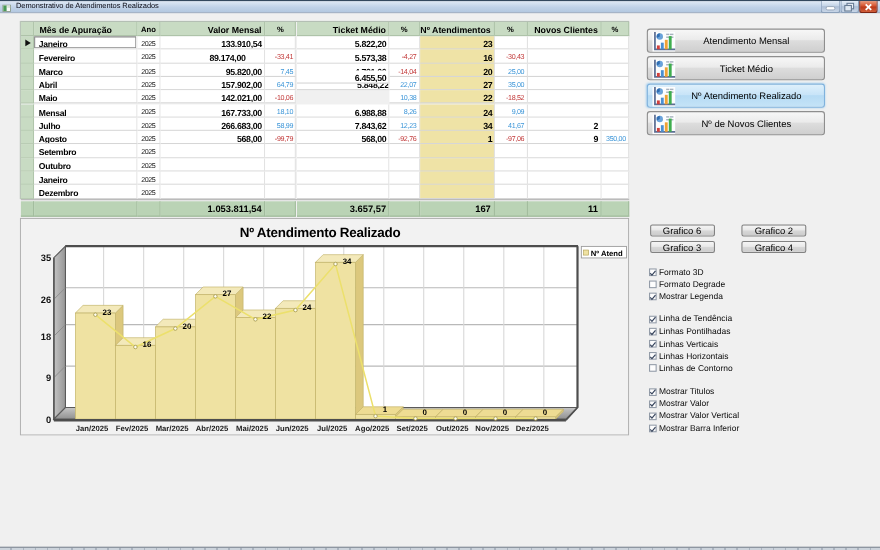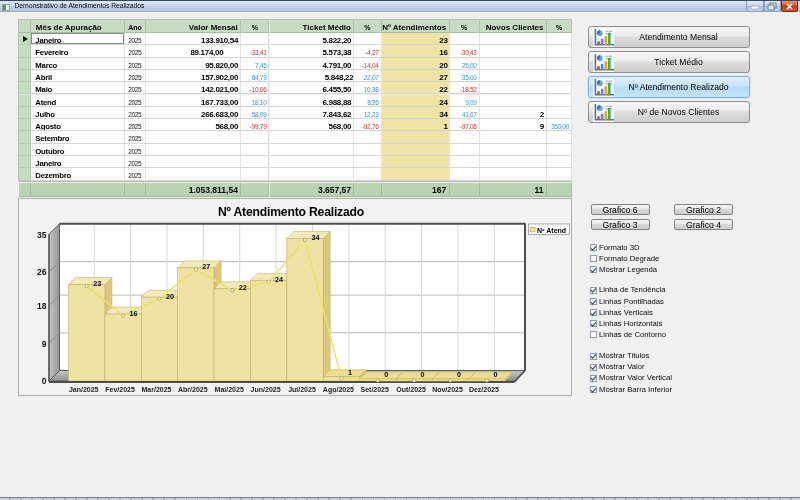--- a/index.html
+++ b/index.html
@@ -104,28 +104,28 @@
 <div class="c r75" style="left:354.4px;top:69.9px;width:27.2px;height:12.3px;background:#fff;border-bottom:1px solid #d6d6d6;border-right:1px solid #e2e2e2;text-align:right;padding-right:2px;line-height:15.5px;color:#3d96d8;">22,07</div>
 <div class="c bnum" style="left:381.6px;top:69.9px;width:68px;height:12.3px;background:#efe3a6;border-bottom:1px solid #d6d6d6;border-right:1px solid #e2e2e2;text-align:right;padding-right:1px;line-height:15.5px;">27</div>
 <div class="c r75" style="left:449.6px;top:69.9px;width:30px;height:12.3px;background:#fff;border-bottom:1px solid #d6d6d6;border-right:1px solid #e2e2e2;text-align:right;padding-right:2px;line-height:15.5px;color:#3d96d8;">35,00</div>
 <div class="c" style="left:479.6px;top:69.9px;width:67.4px;height:12.3px;background:#fff;border-bottom:1px solid #d6d6d6;border-right:1px solid #e2e2e2;"></div>
 <div class="c" style="left:547px;top:69.9px;width:25px;height:12.3px;background:#fff;border-bottom:1px solid #d6d6d6;border-right:1px solid #e2e2e2;"></div>
 <div class="c" style="left:18.5px;top:82.2px;width:12.8px;height:12.3px;background:#c8dbc3;border-bottom:1px solid #b9ccb4;border-right:1px solid #b0c5ab;"></div>
 <div class="c b9" style="left:31.3px;top:82.2px;width:94px;height:12.3px;background:#fff;border-bottom:1px solid #d6d6d6;border-right:1px solid #e2e2e2;padding-left:4px;line-height:15.5px;">Maio</div>
 <div class="c r65" style="left:125.3px;top:82.2px;width:20.3px;height:12.3px;background:#fff;border-bottom:1px solid #d6d6d6;border-right:1px solid #e2e2e2;padding-left:3px;line-height:15.5px;color:#222;">2025</div>
 <div class="c bnum" style="left:145.6px;top:82.2px;width:95.7px;height:12.3px;background:#fff;border-bottom:1px solid #d6d6d6;border-right:1px solid #e2e2e2;text-align:right;padding-right:2.2px;line-height:15.5px;">142.021,00</div>
 <div class="c r75" style="left:241.3px;top:82.2px;width:28.2px;height:12.3px;background:#fff;border-bottom:1px solid #d6d6d6;border-right:1px solid #e2e2e2;text-align:right;padding-right:2px;line-height:15.5px;color:#c23a3a;">-10,06</div>
-<div class="c bnum" style="left:269.5px;top:82px;width:84.9px;height:12.3px;background:#fff;border-bottom:1px solid #d6d6d6;border-right:1px solid #e2e2e2;text-align:right;padding-right:2.2px;line-height:15.5px;">6.455,50</div>
+<div class="c bnum" style="left:269.5px;top:64px;width:84.9px;height:12.3px;background:#fff;border-bottom:1px solid #d6d6d6;border-right:1px solid #e2e2e2;text-align:right;padding-right:2.2px;line-height:15.5px;">6.455,50</div>
 <div class="c r75" style="left:354.4px;top:82.2px;width:27.2px;height:12.3px;background:#fff;border-bottom:1px solid #d6d6d6;border-right:1px solid #e2e2e2;text-align:right;padding-right:2px;line-height:15.5px;color:#3d96d8;">10,38</div>
 <div class="c bnum" style="left:381.6px;top:82.2px;width:68px;height:12.3px;background:#efe3a6;border-bottom:1px solid #d6d6d6;border-right:1px solid #e2e2e2;text-align:right;padding-right:1px;line-height:15.5px;">22</div>
 <div class="c r75" style="left:449.6px;top:82.2px;width:30px;height:12.3px;background:#fff;border-bottom:1px solid #d6d6d6;border-right:1px solid #e2e2e2;text-align:right;padding-right:2px;line-height:15.5px;color:#c23a3a;">-18,52</div>
 <div class="c" style="left:479.6px;top:82.2px;width:67.4px;height:12.3px;background:#fff;border-bottom:1px solid #d6d6d6;border-right:1px solid #e2e2e2;"></div>
 <div class="c" style="left:547px;top:82.2px;width:25px;height:12.3px;background:#fff;border-bottom:1px solid #d6d6d6;border-right:1px solid #e2e2e2;"></div>
 <div class="c" style="left:18.5px;top:94.5px;width:12.8px;height:12.3px;background:#c8dbc3;border-bottom:1px solid #b9ccb4;border-right:1px solid #b0c5ab;"></div>
-<div class="c b9" style="left:31.3px;top:94.5px;width:94px;height:12.3px;background:#fff;border-bottom:1px solid #d6d6d6;border-right:1px solid #e2e2e2;padding-left:4px;line-height:15.5px;">Atend</div>
+<div class="c b9" style="left:31.3px;top:94.5px;width:94px;height:12.3px;background:#fff;border-bottom:1px solid #d6d6d6;border-right:1px solid #e2e2e2;padding-left:4px;line-height:15.5px;">Mensal</div>
 <div class="c r65" style="left:125.3px;top:94.5px;width:20.3px;height:12.3px;background:#fff;border-bottom:1px solid #d6d6d6;border-right:1px solid #e2e2e2;padding-left:3px;line-height:15.5px;color:#222;">2025</div>
 <div class="c bnum" style="left:145.6px;top:94.5px;width:95.7px;height:12.3px;background:#fff;border-bottom:1px solid #d6d6d6;border-right:1px solid #e2e2e2;text-align:right;padding-right:2.2px;line-height:15.5px;">167.733,00</div>
 <div class="c r75" style="left:241.3px;top:94.5px;width:28.2px;height:12.3px;background:#fff;border-bottom:1px solid #d6d6d6;border-right:1px solid #e2e2e2;text-align:right;padding-right:2px;line-height:15.5px;color:#3d96d8;">18,10</div>
 <div class="c bnum" style="left:269.5px;top:94.5px;width:84.9px;height:12.3px;background:#fff;border-bottom:1px solid #d6d6d6;border-right:1px solid #e2e2e2;text-align:right;padding-right:2.2px;line-height:15.5px;">6.988,88</div>
 <div class="c r75" style="left:354.4px;top:94.5px;width:27.2px;height:12.3px;background:#fff;border-bottom:1px solid #d6d6d6;border-right:1px solid #e2e2e2;text-align:right;padding-right:2px;line-height:15.5px;color:#3d96d8;">8,26</div>
 <div class="c bnum" style="left:381.6px;top:94.5px;width:68px;height:12.3px;background:#efe3a6;border-bottom:1px solid #d6d6d6;border-right:1px solid #e2e2e2;text-align:right;padding-right:1px;line-height:15.5px;">24</div>
 <div class="c r75" style="left:449.6px;top:94.5px;width:30px;height:12.3px;background:#fff;border-bottom:1px solid #d6d6d6;border-right:1px solid #e2e2e2;text-align:right;padding-right:2px;line-height:15.5px;color:#3d96d8;">9,09</div>
 <div class="c" style="left:479.6px;top:94.5px;width:67.4px;height:12.3px;background:#fff;border-bottom:1px solid #d6d6d6;border-right:1px solid #e2e2e2;"></div>
 <div class="c" style="left:547px;top:94.5px;width:25px;height:12.3px;background:#fff;border-bottom:1px solid #d6d6d6;border-right:1px solid #e2e2e2;"></div>
 <div class="c" style="left:18.5px;top:106.8px;width:12.8px;height:12.3px;background:#c8dbc3;border-bottom:1px solid #b9ccb4;border-right:1px solid #b0c5ab;"></div>

